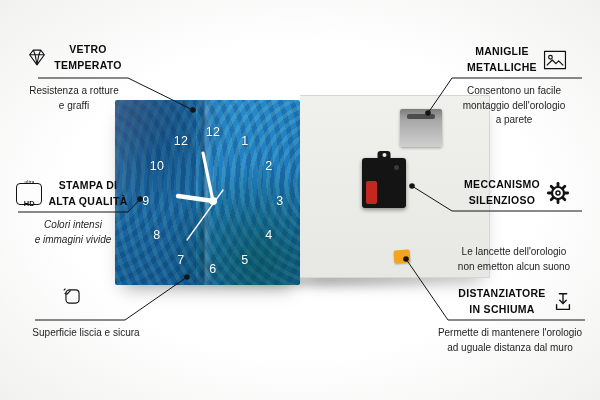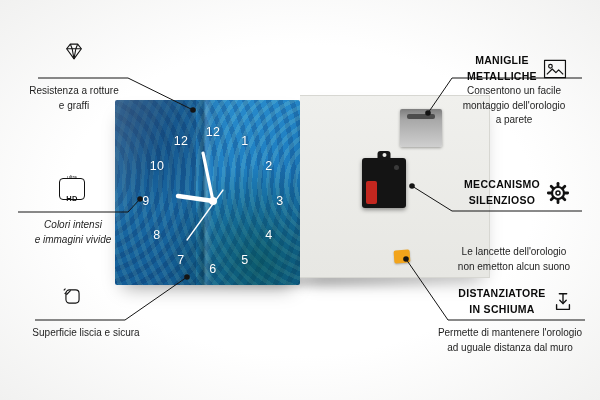--- a/index.html
+++ b/index.html
@@ -144,45 +144,49 @@
   </g>
 </svg>
 
 <div class="callout" style="left:16px;top:42px;width:116px;">
   <span class="icon">
     <svg width="22" height="19" viewBox="0 0 24 20" fill="none" stroke="#111" stroke-width="1.2" stroke-linejoin="round">
       <path d="M4 7 L8 2 H16 L20 7 L12 18 Z"></path>
       <path d="M4 7 H20 M8 2 L10 7 L12 18 M16 2 L14 7 L12 18"></path>
     </svg>
   </span>
+  <span class="callout-title">VETRO
+TEMPERATO</span>
 </div>
 <div class="callout-desc" style="left:4px;top:84px;width:140px;">Resistenza a rotture
 e graffi</div>
 
 <div class="callout" style="left:10px;top:178px;width:124px;">
   <span class="icon uhd-box">
     <span class="uhd-top">ultra</span>
     <span class="uhd-bottom">HD</span>
   </span>
+  <span class="callout-title">STAMPA DI
+ALTA QUALITÀ</span>
 </div>
 <div class="callout-desc" style="left:0px;top:218px;width:146px;font-style:italic;">Colori intensi
 e immagini vivide</div>
 
 <div class="callout" style="left:16px;top:286px;width:112px;">
   <span class="icon">
     <svg width="21" height="21" viewBox="0 0 24 24" fill="none" stroke="#111" stroke-width="1.3" stroke-linejoin="round">
       <rect x="4.5" y="4.5" width="15" height="15" rx="4"></rect>
       <path d="M5 10 L10 5"></path>
       <path d="M2 5 L4 3 M3 9 L4.5 7.5"></path>
     </svg>
   </span>
 </div>
 <div class="callout-desc" style="left:8px;top:326px;width:156px;">Superficie liscia e sicura</div>
 
-<div class="callout" style="left:450px;top:53px;width:134px;">
+<div class="callout" style="left:450px;top:44px;width:134px;">
   <span class="callout-title">MANIGLIE
 METALLICHE</span>
   <span class="icon">
     <svg width="24" height="20" viewBox="0 0 26 22" fill="none" stroke="#111" stroke-width="1.3" stroke-linejoin="round">
       <rect x="1.5" y="1.5" width="23" height="19"></rect>
       <circle cx="8" cy="8" r="2"></circle>
       <path d="M4 17 L10 11 L14 15 L17 12 L22 17"></path>
     </svg>
   </span>
 </div>

